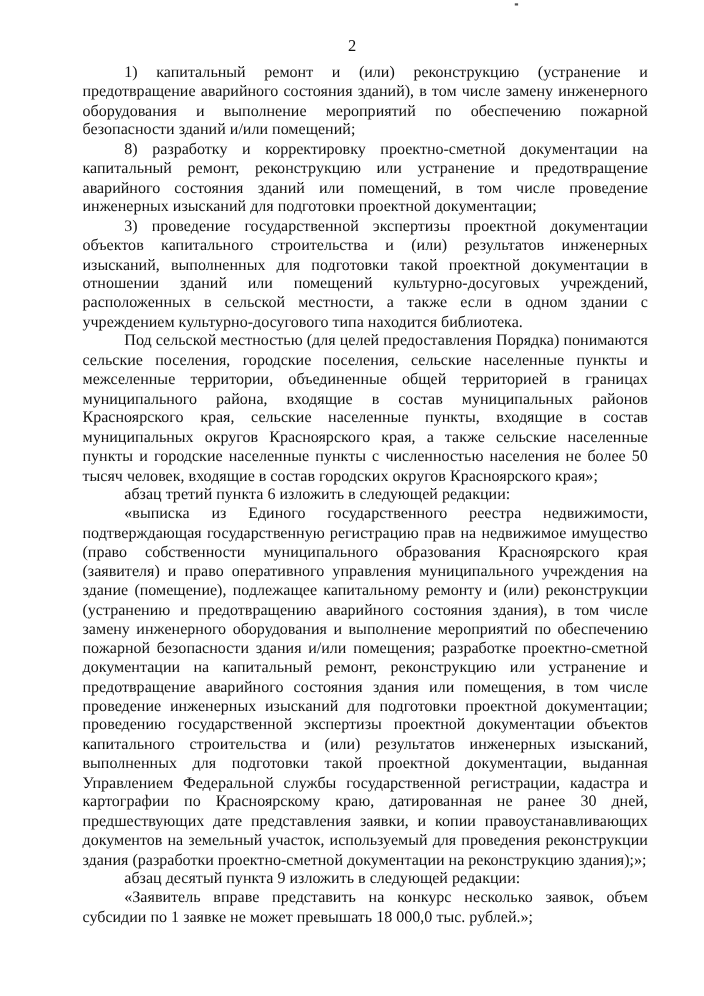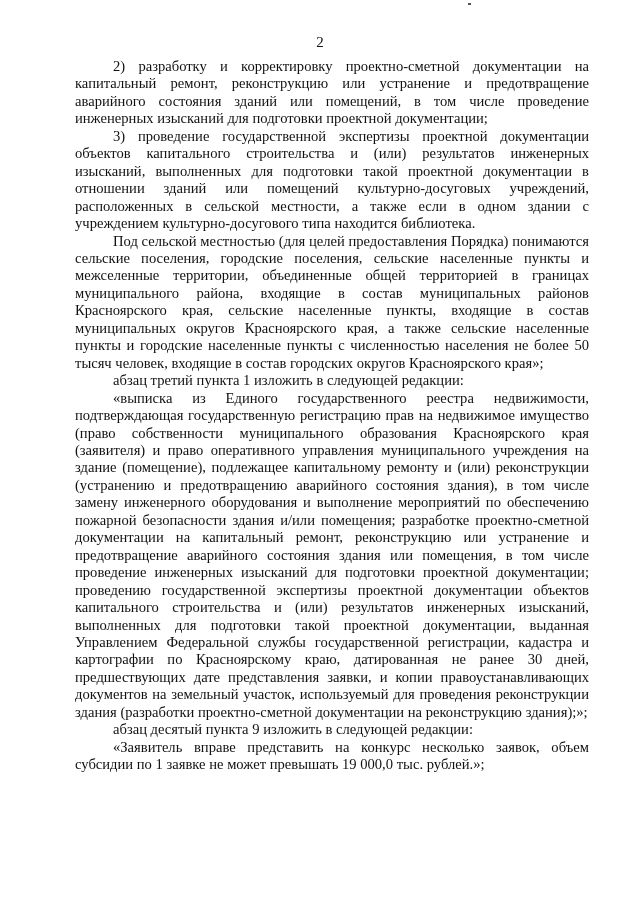--- a/index.html
+++ b/index.html
@@ -13,20 +13,21 @@
   .body p { margin: 0; text-align: justify; text-indent: 38px; }
 </style>
 </head>
 <body>
 
 <div class="mark"></div>
 
 <div class="page-num">2</div>
 
 <div class="body">
-  <p>2) разработку и корректировку проектно-сметной документации на капитальный ремонт, реконструкцию или устранение и предотвращение аварийного состояния зданий или помещений, в том числе проведение инженерных изысканий для подготовки проектной документации;</p>
+  <p>1) капитальный ремонт и (или) реконструкцию (устранение и предотвращение аварийного состояния зданий), в том числе замену инженерного оборудования и выполнение мероприятий по обеспечению пожарной безопасности зданий и/или помещений;</p>
+  <p>8) разработку и корректировку проектно-сметной документации на капитальный ремонт, реконструкцию или устранение и предотвращение аварийного состояния зданий или помещений, в том числе проведение инженерных изысканий для подготовки проектной документации;</p>
   <p>3) проведение государственной экспертизы проектной документации объектов капитального строительства и (или) результатов инженерных изысканий, выполненных для подготовки такой проектной документации в отношении зданий или помещений культурно-досуговых учреждений, расположенных в сельской местности, а также если в одном здании с учреждением культурно-досугового типа находится библиотека.</p>
   <p>Под сельской местностью (для целей предоставления Порядка) понимаются сельские поселения, городские поселения, сельские населенные пункты и межселенные территории, объединенные общей территорией в границах муниципального района, входящие в состав муниципальных районов Красноярского края, сельские населенные пункты, входящие в состав муниципальных округов Красноярского края, а также сельские населенные пункты и городские населенные пункты с численностью населения не более 50 тысяч человек, входящие в состав городских округов Красноярского края»;</p>
-  <p>абзац третий пункта 1 изложить в следующей редакции:</p>
+  <p>абзац третий пункта 6 изложить в следующей редакции:</p>
   <p>«выписка из Единого государственного реестра недвижимости, подтверждающая государственную регистрацию прав на недвижимое имущество (право собственности муниципального образования Красноярского края (заявителя) и право оперативного управления муниципального учреждения на здание (помещение), подлежащее капитальному ремонту и (или) реконструкции (устранению и предотвращению аварийного состояния здания), в том числе замену инженерного оборудования и выполнение мероприятий по обеспечению пожарной безопасности здания и/или помещения; разработке проектно-сметной документации на капитальный ремонт, реконструкцию или устранение и предотвращение аварийного состояния здания или помещения, в том числе проведение инженерных изысканий для подготовки проектной документации; проведению государственной экспертизы проектной документации объектов капитального строительства и (или) результатов инженерных изысканий, выполненных для подготовки такой проектной документации, выданная Управлением Федеральной службы государственной регистрации, кадастра и картографии по Красноярскому краю, датированная не ранее 30 дней, предшествующих дате представления заявки, и копии правоустанавливающих документов на земельный участок, используемый для проведения реконструкции здания (разработки проектно-сметной документации на реконструкцию здания);»;</p>
   <p>абзац десятый пункта 9 изложить в следующей редакции:</p>
-  <p>«Заявитель вправе представить на конкурс несколько заявок, объем субсидии по 1 заявке не может превышать 19 000,0 тыс. рублей.»;</p>
+  <p>«Заявитель вправе представить на конкурс несколько заявок, объем субсидии по 1 заявке не может превышать 18 000,0 тыс. рублей.»;</p>
 </div>
 
 </body></html>

